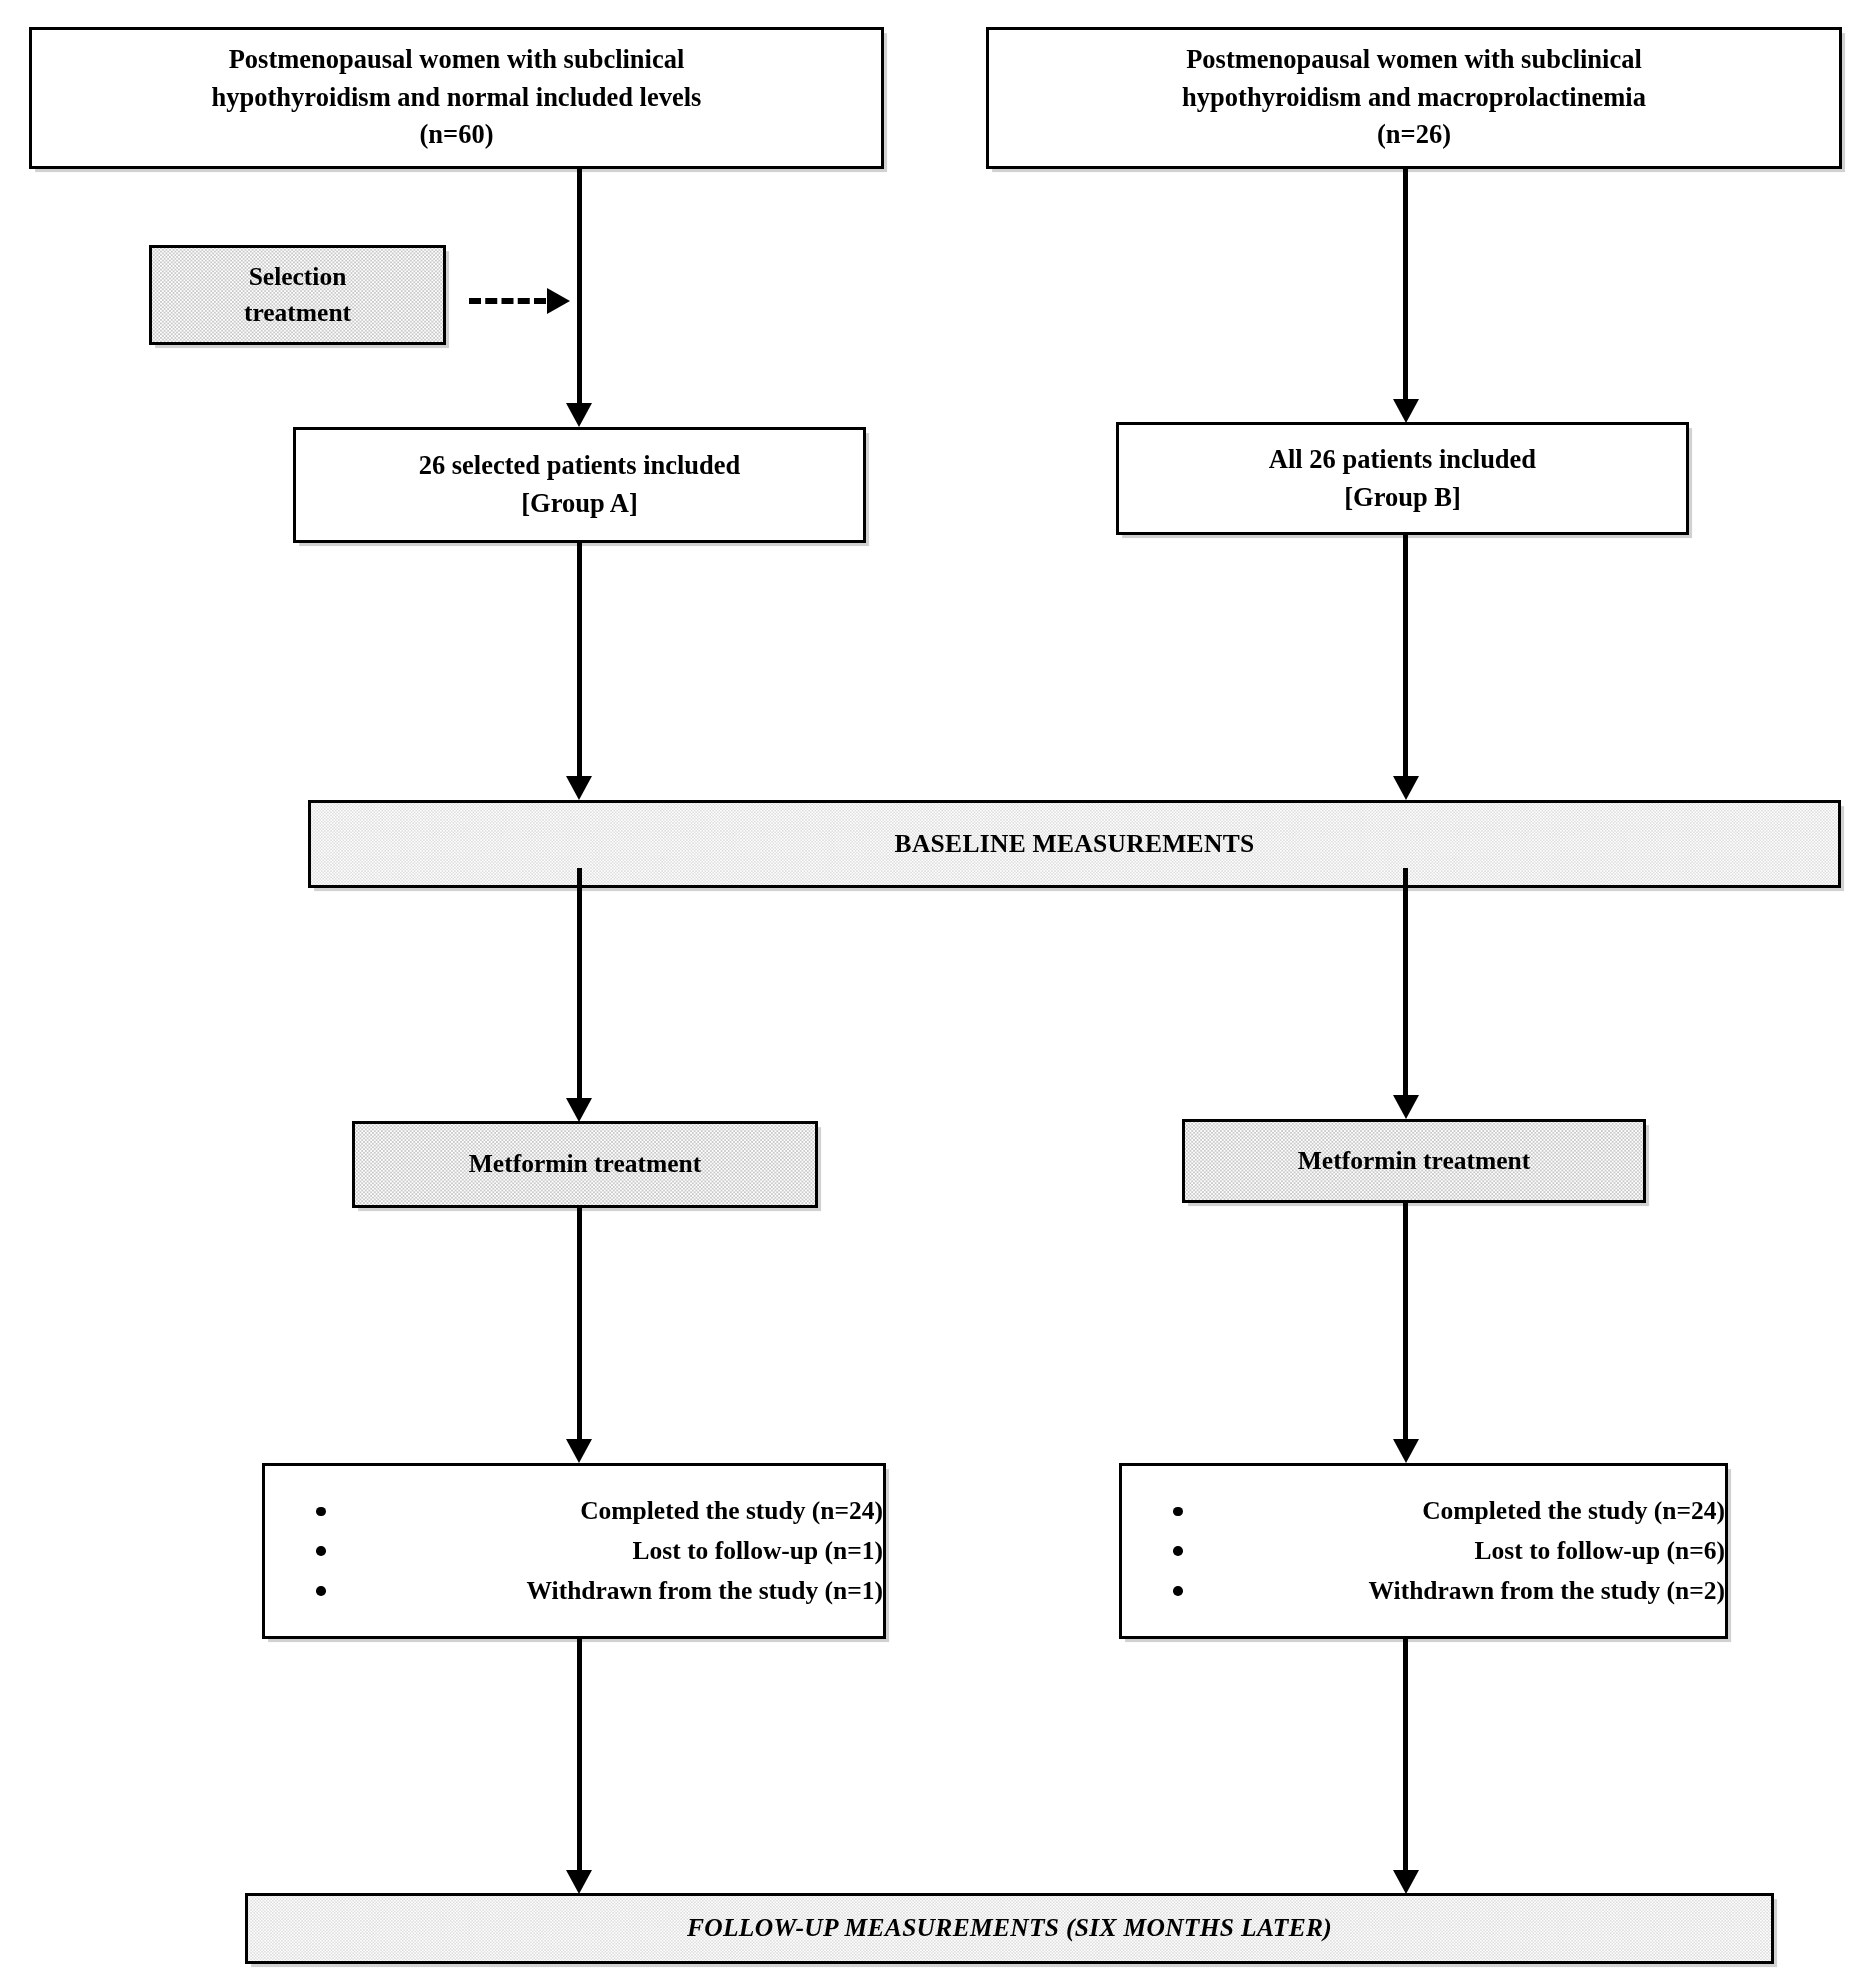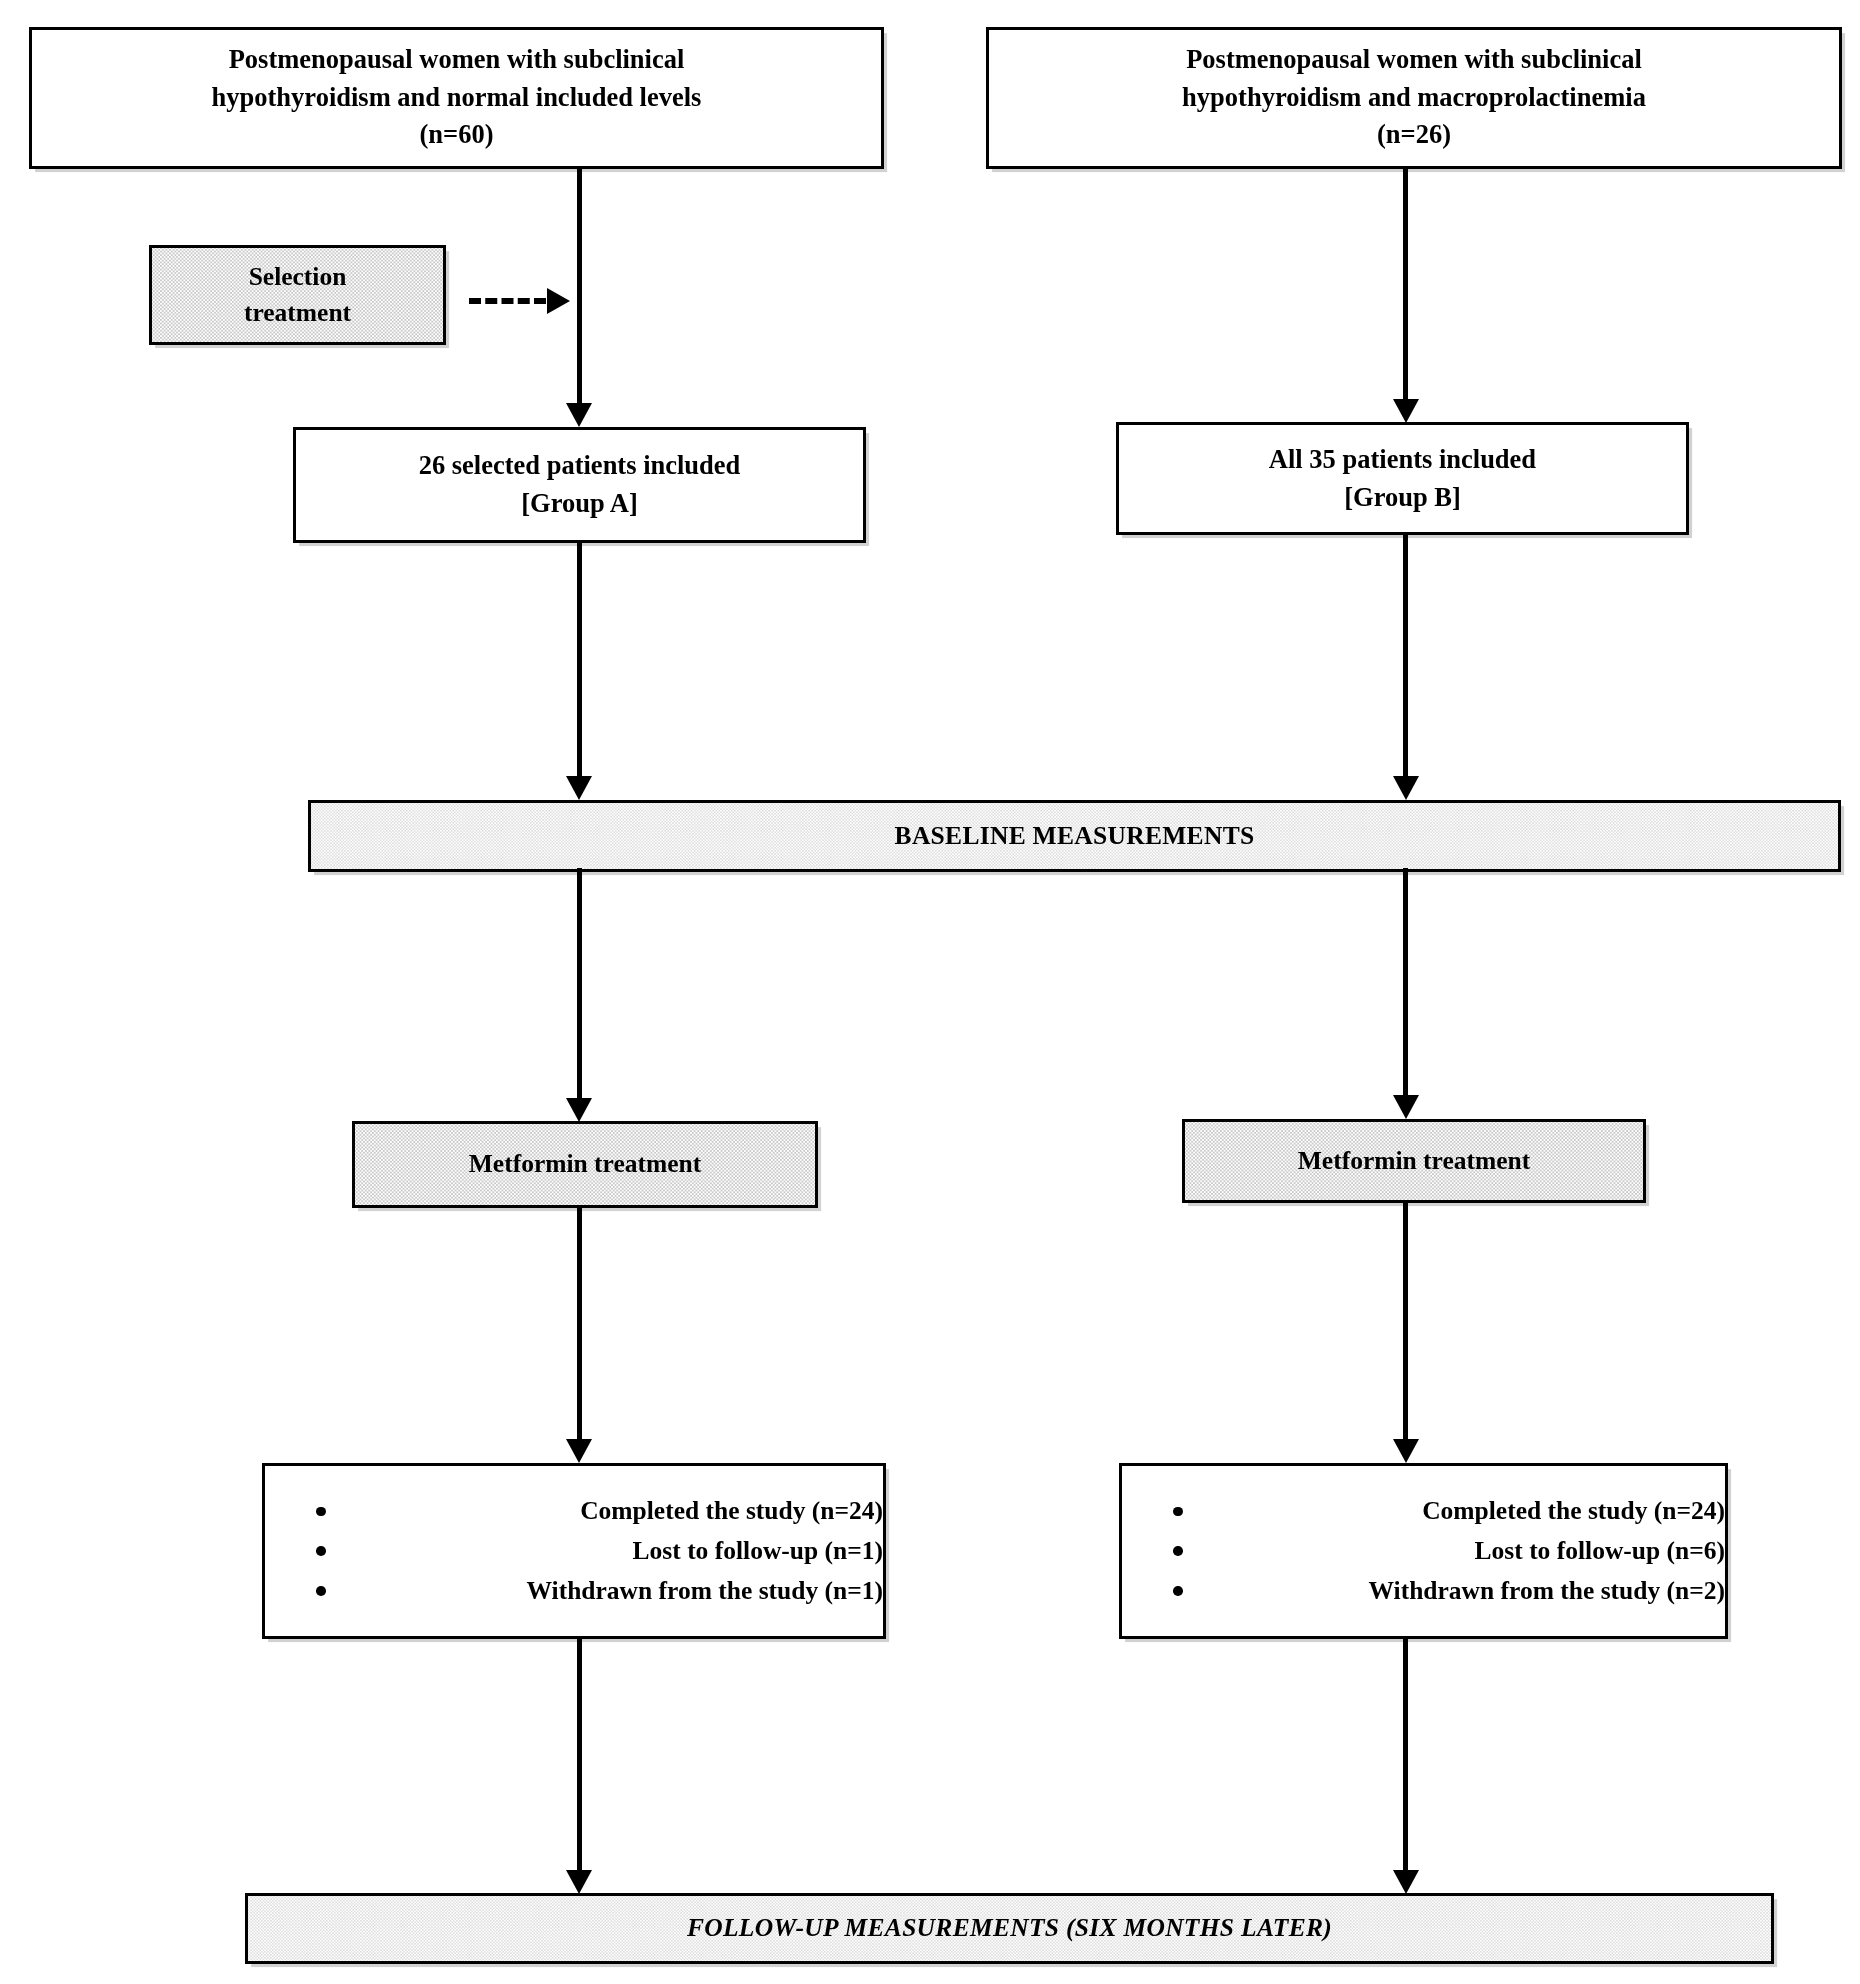--- a/index.html
+++ b/index.html
@@ -50,21 +50,21 @@
 
   
   #box-cohort-a{left:29px;  top:26.5px;   width:855px; height:142px; font-size:26.5px;}
   #box-cohort-b{left:986px;top:26.5px;   width:856px; height:142px; font-size:26.5px;}
 
   #box-selection{left:149px; top:245px; width:297px;  height:100px; font-size:25.5px;}
 
   #box-group-a{left:293px;  top:427px;  width:573px; height:116px; font-size:26.5px;}
   #box-group-b{left:1116px; top:422px;  width:573px; height:113px; font-size:26.5px;}
 
-  #bar-baseline{left:308px; top:800px; width:1533px; height:72px; font-size:25.5px; letter-spacing:0.3px;}
+  #bar-baseline{left:308px; top:800px; width:1533px; height:88px; font-size:25.5px; letter-spacing:0.3px;}
 
   #box-metformin-a{left:352px;  top:1121px; width:466px; height:87px; font-size:25.5px;}
   #box-metformin-b{left:1182px; top:1119px; width:464px; height:84px; font-size:25.5px;}
 
   #box-outcome-a{left:262px;  top:1463px; width:624px; height:176px;}
   #box-outcome-b{left:1119px; top:1463px; width:609px; height:176px;}
 
   #bar-followup{left:245px; top:1893px; width:1529px; height:71px; font-size:25.5px; letter-spacing:0.3px;font-style:italic;}
 
   
@@ -156,21 +156,21 @@
 
   <div class="node" id="box-group-a">
     <span class="txt">
       <span>26 selected patients included</span>
       <span>[Group A]</span>
     </span>
   </div>
 
   <div class="node" id="box-group-b">
     <span class="txt">
-      <span>All 35 patients included</span>
+      <span>All 26 patients included</span>
       <span>[Group B]</span>
     </span>
   </div>
 
   <div class="node lightgray" id="bar-baseline">
     <span class="txt">
       <span>BASELINE MEASUREMENTS</span>
     </span>
   </div>
 

